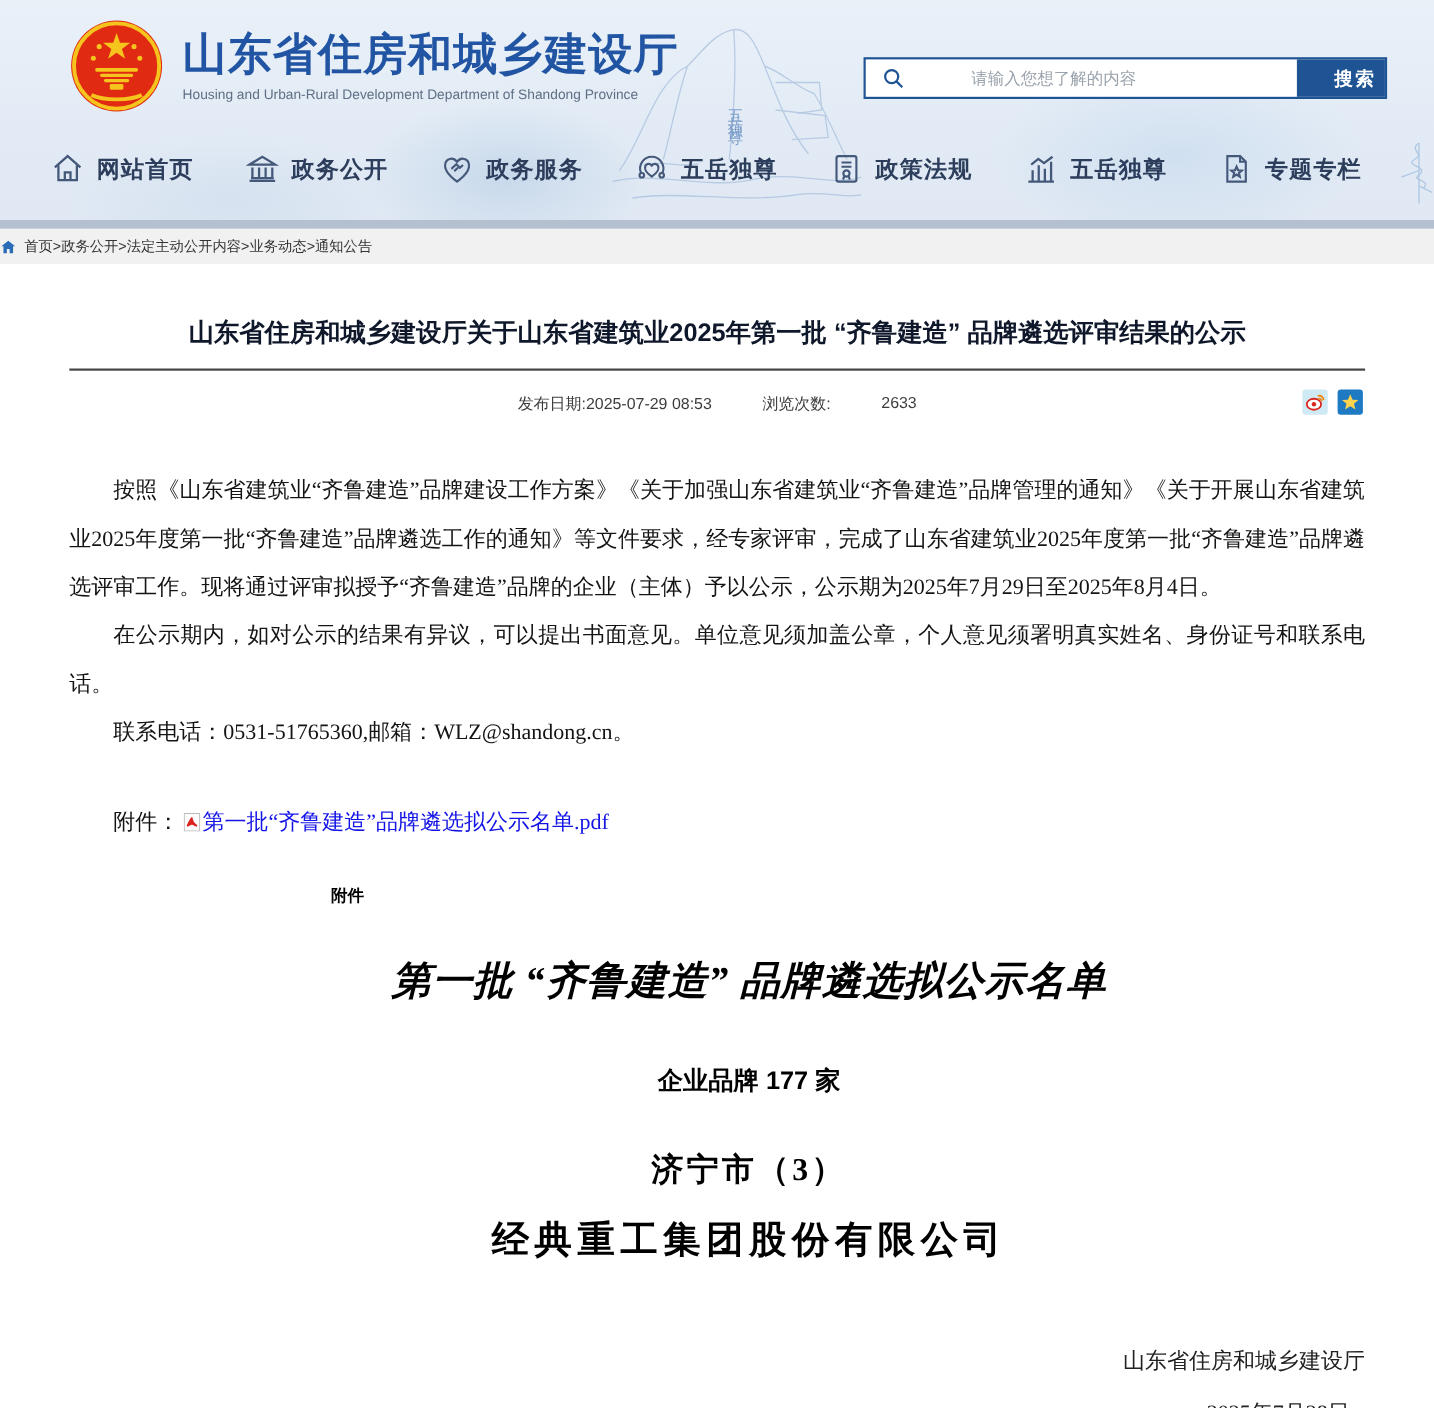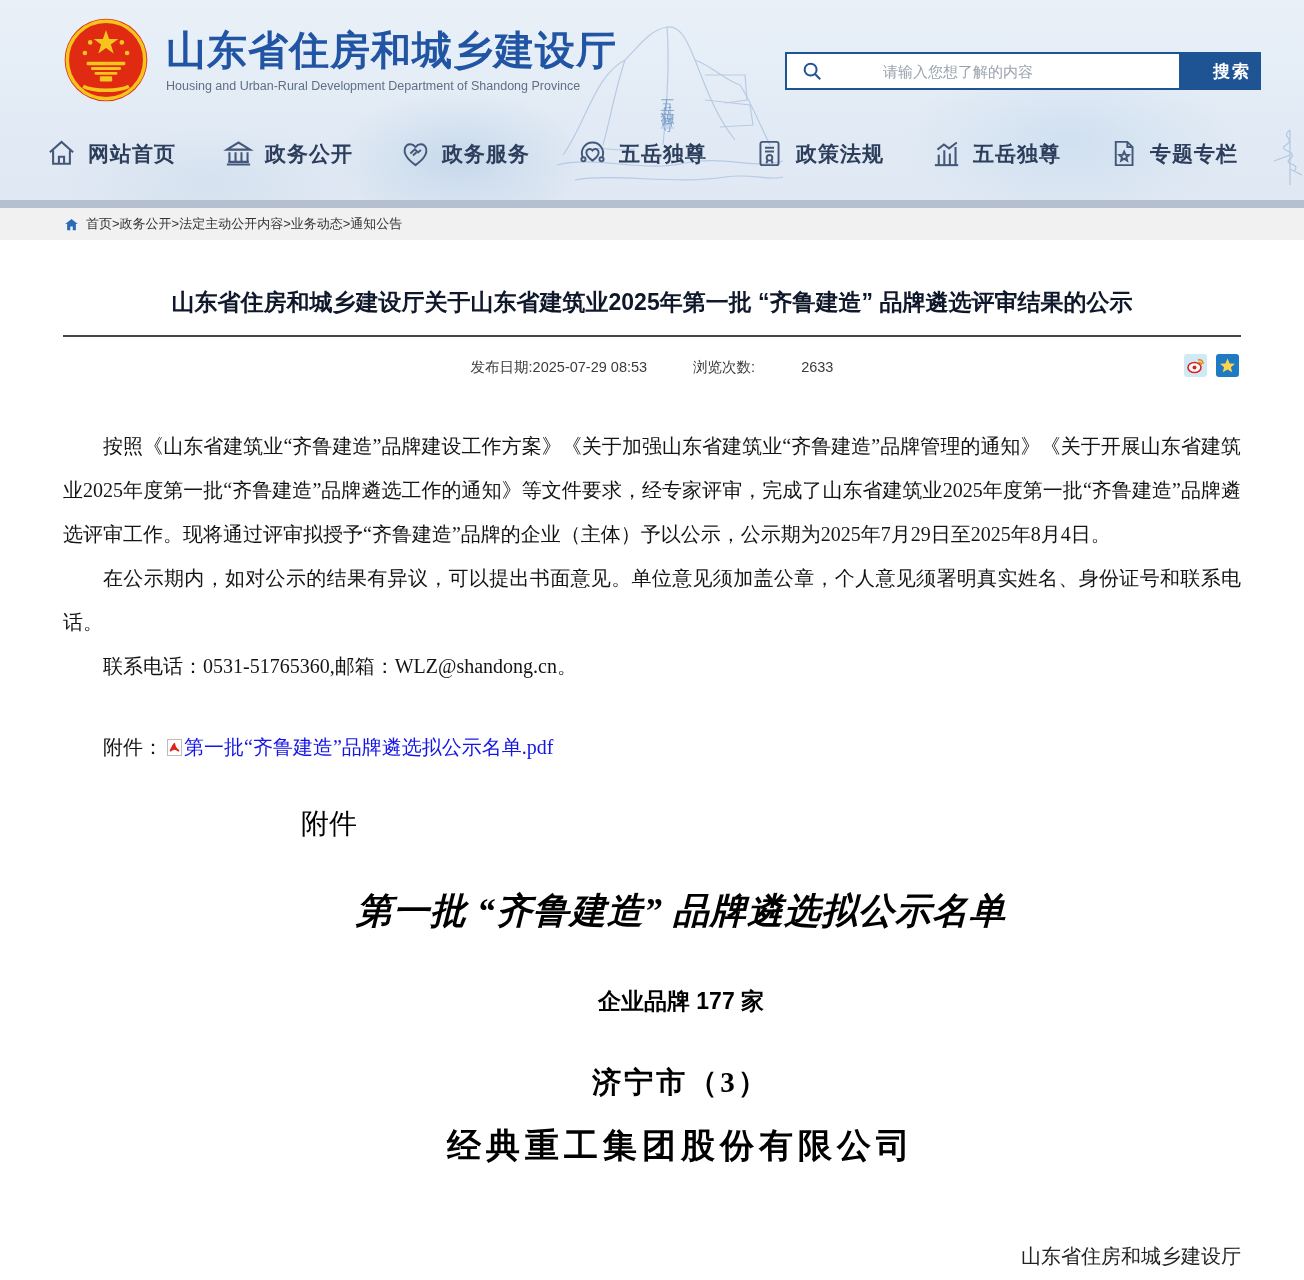--- a/index.html
+++ b/index.html
@@ -45,37 +45,37 @@
   }
   
   .nav { position:absolute; left:46px; right:66px; top:138px; display:flex; justify-content:space-between; }
   .nav-item { display:flex; align-items:center; gap:11px; cursor:pointer; }
   .nav-item svg { width:31px; height:31px; }
   .nav-label { color:#2c3e5c; font-size:21px; font-weight:bold; letter-spacing:1px; }
   .strip { height:8px; background:#b4bfcf; }
   
   .breadcrumb-bar {
     height:32px; background:#f1f1f1; display:flex; align-items:center;
-    padding-left:64px; gap:7px; font-size:13px; color:#333;
+    gap:7px; font-size:13px; color:#333;
   }
   
   .content { padding:0 63px; }
   .article-title { margin-top:47px; text-align:center; font-size:23px; font-weight:bold; color:#0f172a; }
   .title-rule { border:none; border-bottom:2px solid #454545; margin:17px 0 0 0; }
   .meta-row { position:relative; margin-top:17px; height:26px; display:flex; justify-content:center; align-items:center; gap:46px; font-size:14.5px; color:#3c3c3c; }
   .share-icons { position:absolute; right:2px; top:0; display:flex; gap:9px; }
   .share-icons span { display:inline-block; width:23px; height:23px; border-radius:3px; cursor:pointer; }
   .body-text { margin-top:44px; font-family:"Liberation Serif","DejaVu Serif",serif; font-size:20px; color:#141414; line-height:44px; text-align:justify; }
   .body-text p { margin:0; text-indent:2em; }
   .attachment-row { margin-top:46px; font-family:"Liberation Serif","DejaVu Serif",serif; font-size:20px; color:#141414; padding-left:40px; display:flex; align-items:center; }
   .attachment-link { color:#1414e6; text-decoration:none; cursor:pointer; }
   .pdf-icon { width:15px; height:17px; margin:0 2px 0 4px; }
   
   .doc { margin-top:44px; margin-left:238px; width:760px; color:#000; font-family:"Liberation Serif","DejaVu Serif",serif; }
-  .doc-annex { font-size:28px; font-weight:normal; font-family:"Liberation Sans",sans-serif; }
+  .doc-annex { font-size:15px; font-weight:bold; font-family:"Liberation Sans",sans-serif; }
   .doc-title { margin-top:44px; text-align:center; font-size:36px; font-weight:bold; letter-spacing:1px;font-style:italic; }
   .doc-subtitle { margin-top:50px; text-align:center; font-size:23px; font-weight:bold; font-family:"Liberation Sans",sans-serif; }
   .doc-city { margin-top:46px; text-align:center; font-size:29px; font-weight:bold; letter-spacing:3px; }
   .doc-company { margin-top:20px; text-align:center; font-size:34px; font-weight:bold; letter-spacing:5px; }
   .signature-block { margin-top:74px; font-family:"Liberation Serif","DejaVu Serif",serif; font-size:20px; color:#222; }
   .signature { text-align:right; }
   .sign-date { text-align:right; margin-top:20px; padding-right:14px; }
 </style>
 </head>
 <body>

